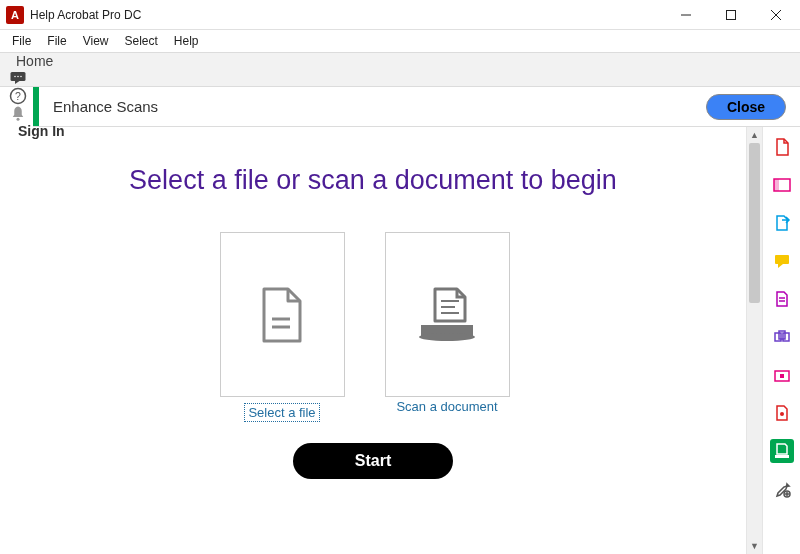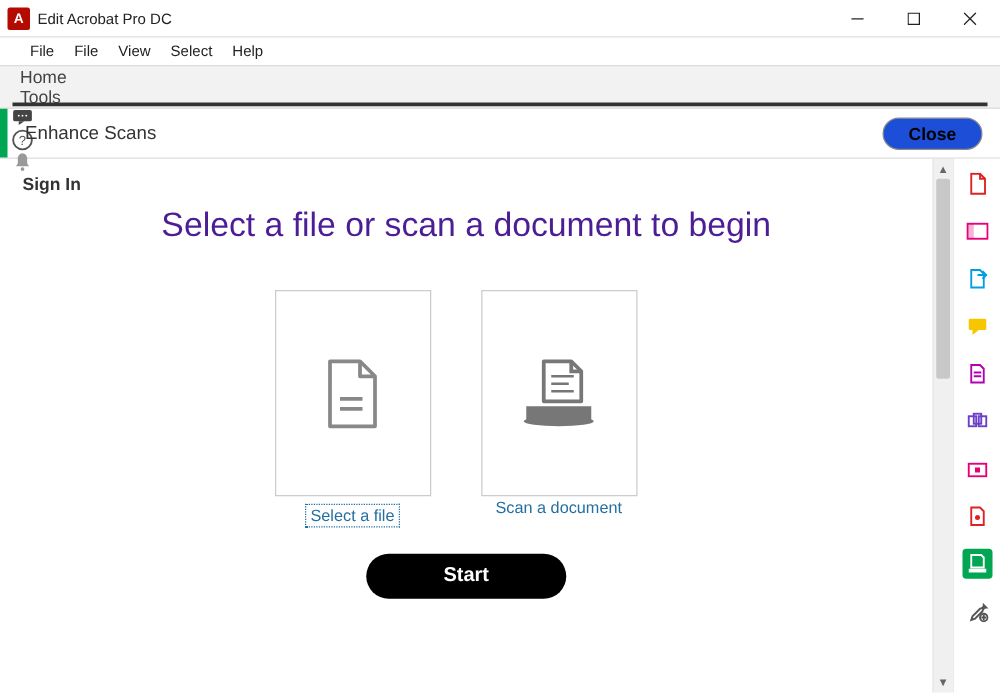--- a/index.html
+++ b/index.html
@@ -5,35 +5,35 @@
 * { margin: 0; padding: 0; box-sizing: border-box; font-family: "Segoe UI", Tahoma, sans-serif; }
 html, body { width: 800px; height: 554px; overflow: hidden; background: #fff; }
 
 .titlebar { height: 30px; display: flex; align-items: center; padding: 0 2px 0 6px; border-bottom: 1px solid #e0e0e0;}
 .titlebar .logo { width: 18px; height: 18px; background: #b30b00; color:#fff; display:flex; align-items:center; justify-content:center; font-size:11px; font-weight:bold; border-radius:2px; margin-right:6px;}
 .titlebar .title { font-size: 12px; color:#222; flex:1; }
 .titlebar .winbtns { display:flex; }
 .titlebar .winbtn { width:45px; height:30px; display:flex; align-items:center; justify-content:center; font-size:12px; }
 .titlebar .winbtn svg { width:10px; height:10px; }
 
-.menubar { height:22px; display:flex; align-items:center; padding:0 16px; font-size:12px; }
+.menubar { height:22px; display:flex; align-items:center; padding:0 4px; font-size:12px; }
 .menubar .menuitem { padding: 2px 8px; color:#222; }
 
 .tabbar { height:35px; background:#f2f2f2; border-top:1px solid #dcdcdc; border-bottom:1px solid #dcdcdc; display:flex; align-items:stretch;flex-direction:column; }
 .tabbar .tab { padding:0 16px; display:flex; align-items:center; font-size:14px; color:#444; position:relative;}
 .tabbar .tab.active { font-weight:400; }
 .tabbar .tab.active::after { content:""; position:absolute; bottom:0; left:10px; right:10px; height:3px; background:#333; }
 .tabbar .spacer { flex:1; }
 .tabbar .icon { width:36px; display:flex; align-items:center; justify-content:center; }
 .tabbar .signin { padding:0 18px; display:flex; align-items:center; font-size:14px; font-weight:600; color:#333;}
 
-.toolbar { height:40px; display:flex; align-items:center; border-bottom:1px solid #dcdcdc; }
+.toolbar { height:40px; display:flex; align-items:center; border-bottom:1px solid #dcdcdc;margin-left:33px; }
 .toolbar .greenbar { width:6px; height:100%; background:#00a651; }
 .toolbar .toolname { padding:0 14px; font-size:15px; color:#333; flex:1;}
-.toolbar .closebtn { margin-right:14px; padding:4px 20px; border:1px solid #888; border-radius:16px; font-size:14px; font-weight:600; background:#1d4ed8; }
+.toolbar .closebtn { margin-right:14px; padding:4px 20px; border:1px solid #888; border-radius:16px; font-size:14px; font-weight:600; background:#3b82f6; }
 
 .workarea { position:absolute; top:127px; bottom:0; left:0; right:0; display:flex; }
 .content { flex:1; position:relative; overflow:hidden; }
 .scrollbar { width:16px; background:#f0f0f0; display:flex; flex-direction:column; border-left:1px solid #e5e5e5;}
 .scrollbar .arrow { height:16px; display:flex; align-items:center; justify-content:center; font-size:9px; color:#666;}
 .scrollbar .track { flex:1; position:relative; }
 .scrollbar .thumb { position:absolute; top:0; left:2px; right:2px; height:160px; background:#c8c8c8; border-radius:2px; }
 
 .rightrail { width:38px; background:#fff; border-left:1px solid #e5e5e5; display:flex; flex-direction:column; align-items:center; padding-top:8px; gap:14px;}
 .rightrail .railicon { width:24px; height:24px; display:flex; align-items:center; justify-content:center; border-radius:3px;}
@@ -52,21 +52,21 @@
 
 .multilink { position:absolute; top:370px; left:50%; transform:translateX(-50%); padding:6px 18px; border:1px solid #d22; color:#236fa1; font-size:13px; background:#fff;}
 
 svg { display:block; }
 </style>
 </head>
 <body>
 
 <div class="titlebar">
   <div class="logo">A</div>
-  <div class="title">Edit Acrobat Pro DC</div>
+  <div class="title">Help Acrobat Pro DC</div>
   <div class="winbtns">
     <div class="winbtn">
       <svg viewBox="0 0 10 10">
           <line x1="0" y1="5" x2="10" y2="5" stroke="#222" stroke-width="1"></line>
         </svg>
     </div>
     <div class="winbtn">
       <svg viewBox="0 0 10 10">
           <rect x="0.5" y="0.5" width="9" height="9" fill="none" stroke="#222" stroke-width="1"></rect>
         </svg>
@@ -83,21 +83,20 @@
 <div class="menubar">
   <div class="menuitem">File</div>
   <div class="menuitem">File</div>
   <div class="menuitem">View</div>
   <div class="menuitem">Select</div>
   <div class="menuitem">Help</div>
 </div>
 
 <div class="tabbar">
   <div class="tab">Home</div>
-  <div class="tab active">Tools</div>
   <div class="spacer"></div>
   <div class="icon">
     <svg width="18" height="18" viewBox="0 0 24 24">
         <rect x="2" y="4" width="20" height="12" rx="2" fill="#444"></rect>
         <polygon points="8,16 8,20 14,16" fill="#444"></polygon>
         <circle cx="8" cy="10" r="1" fill="#fff"></circle>
         <circle cx="12" cy="10" r="1" fill="#fff"></circle>
         <circle cx="16" cy="10" r="1" fill="#fff"></circle>
       </svg>
   </div>

